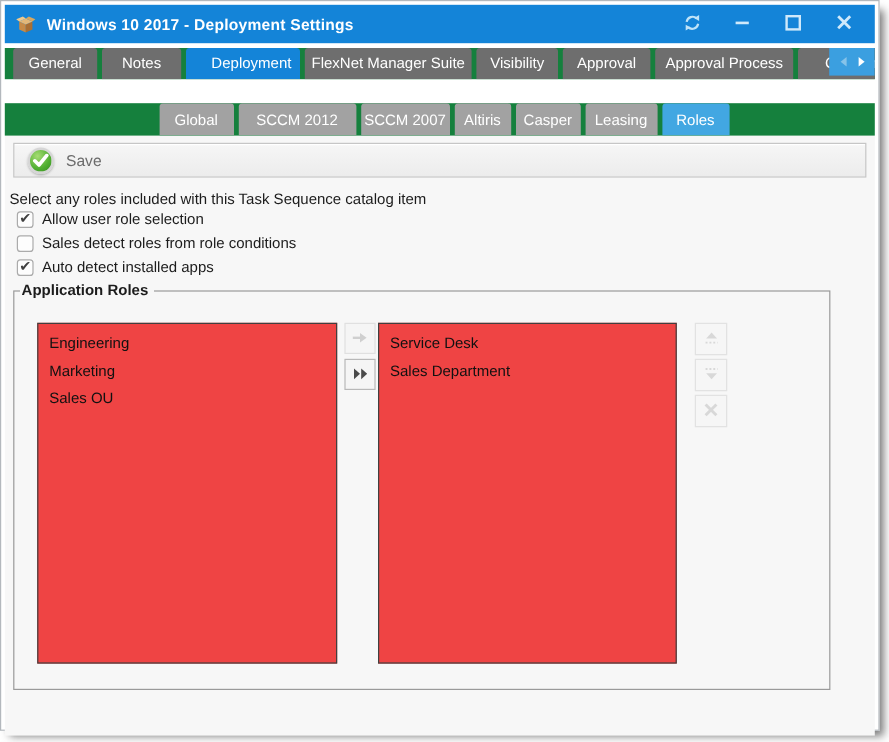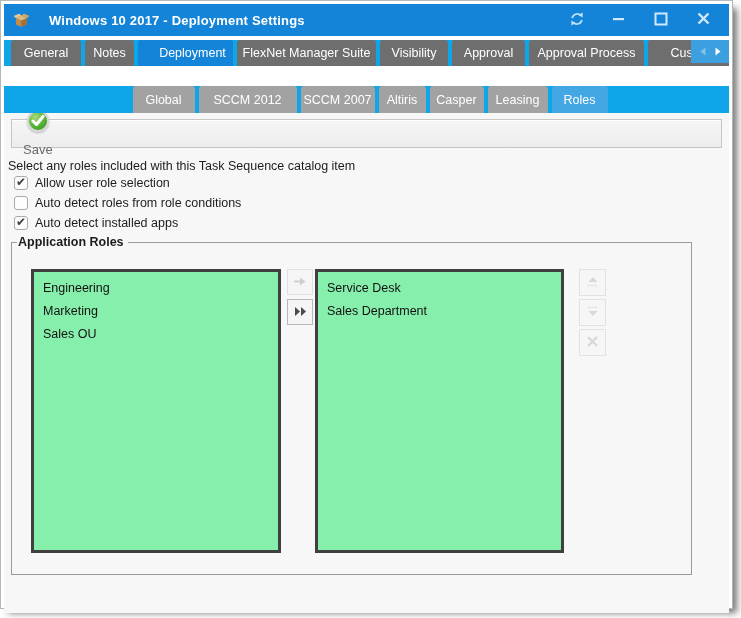--- a/index.html
+++ b/index.html
@@ -5,60 +5,60 @@
   * { box-sizing: border-box; margin: 0; padding: 0; }
   html,body { width:741px; height:618px; background:#ffffff; font-family:"Liberation Sans", sans-serif; }
   .window {
     position:absolute; left:0; top:0; width:733px; height:609px;
     background:#ffffff; border:1px solid #b3b8bd; padding:3px;
     box-shadow:6px 6px 7px -2px rgba(60,60,60,0.70);
   }
   
   .titlebar { height:32px; background:#1484d8; display:flex; align-items:center; padding:0 9px; }
   .app-icon { width:17px; height:15px; display:inline-block; flex:none; }
-  .title { color:#ffffff; font-weight:bold; font-size:13px; margin-left:19px; flex:1;
+  .title { color:#ffffff; font-weight:bold; font-size:13px; margin-left:9px; flex:1;
            white-space:nowrap; overflow:hidden; letter-spacing:0.2px; }
   .controls { display:flex; align-items:center; gap:24px; margin-right:8px; }
   .tb-btn { background:none; border:none; cursor:pointer; width:18px; height:18px;
             display:flex; align-items:center; justify-content:center; padding:0; }
   
-  .tabrow { position:relative; display:flex; gap:4px; padding-left:7px; background:#0ea5e9; overflow:hidden; }
+  .tabrow { position:relative; display:flex; gap:4px; padding-left:7px; background:#15803d; overflow:hidden; }
   .tabrow1 { margin-top:4px; height:26px; }
   .tabrow2 { margin-top:20px; height:27px;justify-content:center; }
   .tab {
     flex:none; display:flex; align-items:center; justify-content:center;
     color:#ffffff; font-size:12.5px; border-radius:3px 3px 0 0;
     white-space:nowrap; overflow:hidden; cursor:pointer;
   }
   .tabrow1 .tab { background:#6e6e6e; }
   .tabrow1 .tab.selected { background:#1484d8;padding-left:14px; }
   .tabrow2 .tab { background:#a2a2a2; }
   .tabrow2 .tab.selected { background:#42a7e2; }
-  .tabrow1 .tab:nth-of-type(1){width:70px} .tabrow1 .tab:nth-of-type(2){width:49px}
+  .tabrow1 .tab:nth-of-type(1){width:70px} .tabrow1 .tab:nth-of-type(2){width:66px}
   .tabrow1 .tab:nth-of-type(3){width:95px} .tabrow1 .tab:nth-of-type(4){width:139px}
   .tabrow1 .tab:nth-of-type(5){width:68px} .tabrow1 .tab:nth-of-type(6){width:73px}
   .tabrow1 .tab:nth-of-type(7){width:115px} .tabrow1 .tab:nth-of-type(8){width:88px}
   .tabrow2 .tab:nth-of-type(1){width:62px} .tabrow2 .tab:nth-of-type(2){width:98px}
   .tabrow2 .tab:nth-of-type(3){width:74px} .tabrow2 .tab:nth-of-type(4){width:47px}
   .tabrow2 .tab:nth-of-type(5){width:54px} .tabrow2 .tab:nth-of-type(6){width:60px}
   .tabrow2 .tab:nth-of-type(7){width:56px}
   .tab-scroll {
     position:absolute; right:0; top:0; width:38px; height:23px; background:#3b9fe0;
     display:flex; align-items:center; justify-content:center; gap:9px;
   }
   .tab-scroll span { display:flex; cursor:pointer; }
   
   .content { height:500px; background:#f7f7f7; overflow:hidden; }
   .toolbar {
     margin:6px 7px 0 7px; height:29px; border:1px solid #c6c6c6;
     background:linear-gradient(#f6f6f6,#ececec);
     display:flex; align-items:center; padding-left:9px;
     box-shadow:inset 0 1px 0 #ffffff;
   }
-  .save-btn { display:flex; align-items:center; gap:10px; cursor:pointer; background:none; border:none; padding:2px 6px 2px 2px;flex-direction:column; }
+  .save-btn { display:flex; align-items:center; gap:10px; cursor:pointer; background:none; border:none; padding:2px 6px 2px 2px; }
   .save-icon {
     width:22px; height:22px; border-radius:50%; flex:none;
     background:radial-gradient(circle at 35% 28%, #a6dc74, #52b033 58%, #338c1d);
     border:2px solid #d6d6d6; box-shadow:0 1px 2px rgba(0,0,0,0.25);
     display:flex; align-items:center; justify-content:center;
   }
   .save-label { color:#6b6b6b; font-size:13px; }
   .instruction { margin:11px 0 0 4px; font-size:12.5px; color:#1c1c1c; }
   .cb-row { display:flex; align-items:center; gap:7px; margin-left:10px; height:20px; }
   .cb {
@@ -70,22 +70,22 @@
     position:absolute; left:1px; top:-2px; font-size:12px; color:#3f3f3f;
   }
   .cb-label { font-size:12.5px; color:#1c1c1c; }
   
   fieldset.group {
     position:relative; margin:2px 0 0 7px; width:681px; height:340px;
     border:1px solid #9a9a9a;
   }
   fieldset.group legend { font-size:12.5px; color:#1c1c1c; margin-left:5px; padding:0 4px 0 1px;font-weight:bold; }
   .list {
-    position:absolute; top:20px; height:284px; background:#86efac;
-    border:3px solid #404040; padding-top:5px; overflow:hidden;
+    position:absolute; top:20px; height:284px; background:#ef4444;
+    border:1px solid #404040; padding-top:5px; overflow:hidden;
   }
   .list-left { left:19px; width:250px; }
   .list-right { left:303px; width:249px; }
   .list-item { height:23px; line-height:23px; padding-left:9px; font-size:12.5px; color:#111111; cursor:pointer; }
   .mid-buttons { position:absolute; left:275px; top:20px; display:flex; flex-direction:column; gap:4px; }
   .side-buttons { position:absolute; left:567px; top:20px; display:flex; flex-direction:column; gap:3px; }
   .sq-btn {
     width:26px; height:26px; background:#f5f5f5; border:1px solid #b8b8b8;
     display:flex; align-items:center; justify-content:center; padding:0; cursor:pointer;
   }
@@ -191,21 +191,21 @@
     </div>
 
     <div class="instruction">Select any roles included with this Task Sequence catalog item</div>
 
     <div class="cb-row">
       <span class="cb checked"></span>
       <span class="cb-label">Allow user role selection</span>
     </div>
     <div class="cb-row">
       <span class="cb"></span>
-      <span class="cb-label">Auto detect roles from role conditions</span>
+      <span class="cb-label">Sales detect roles from role conditions</span>
     </div>
     <div class="cb-row">
       <span class="cb checked"></span>
       <span class="cb-label">Auto detect installed apps</span>
     </div>
 
     <fieldset class="group">
       <legend>Application Roles</legend>
 
       <div class="list list-left">

